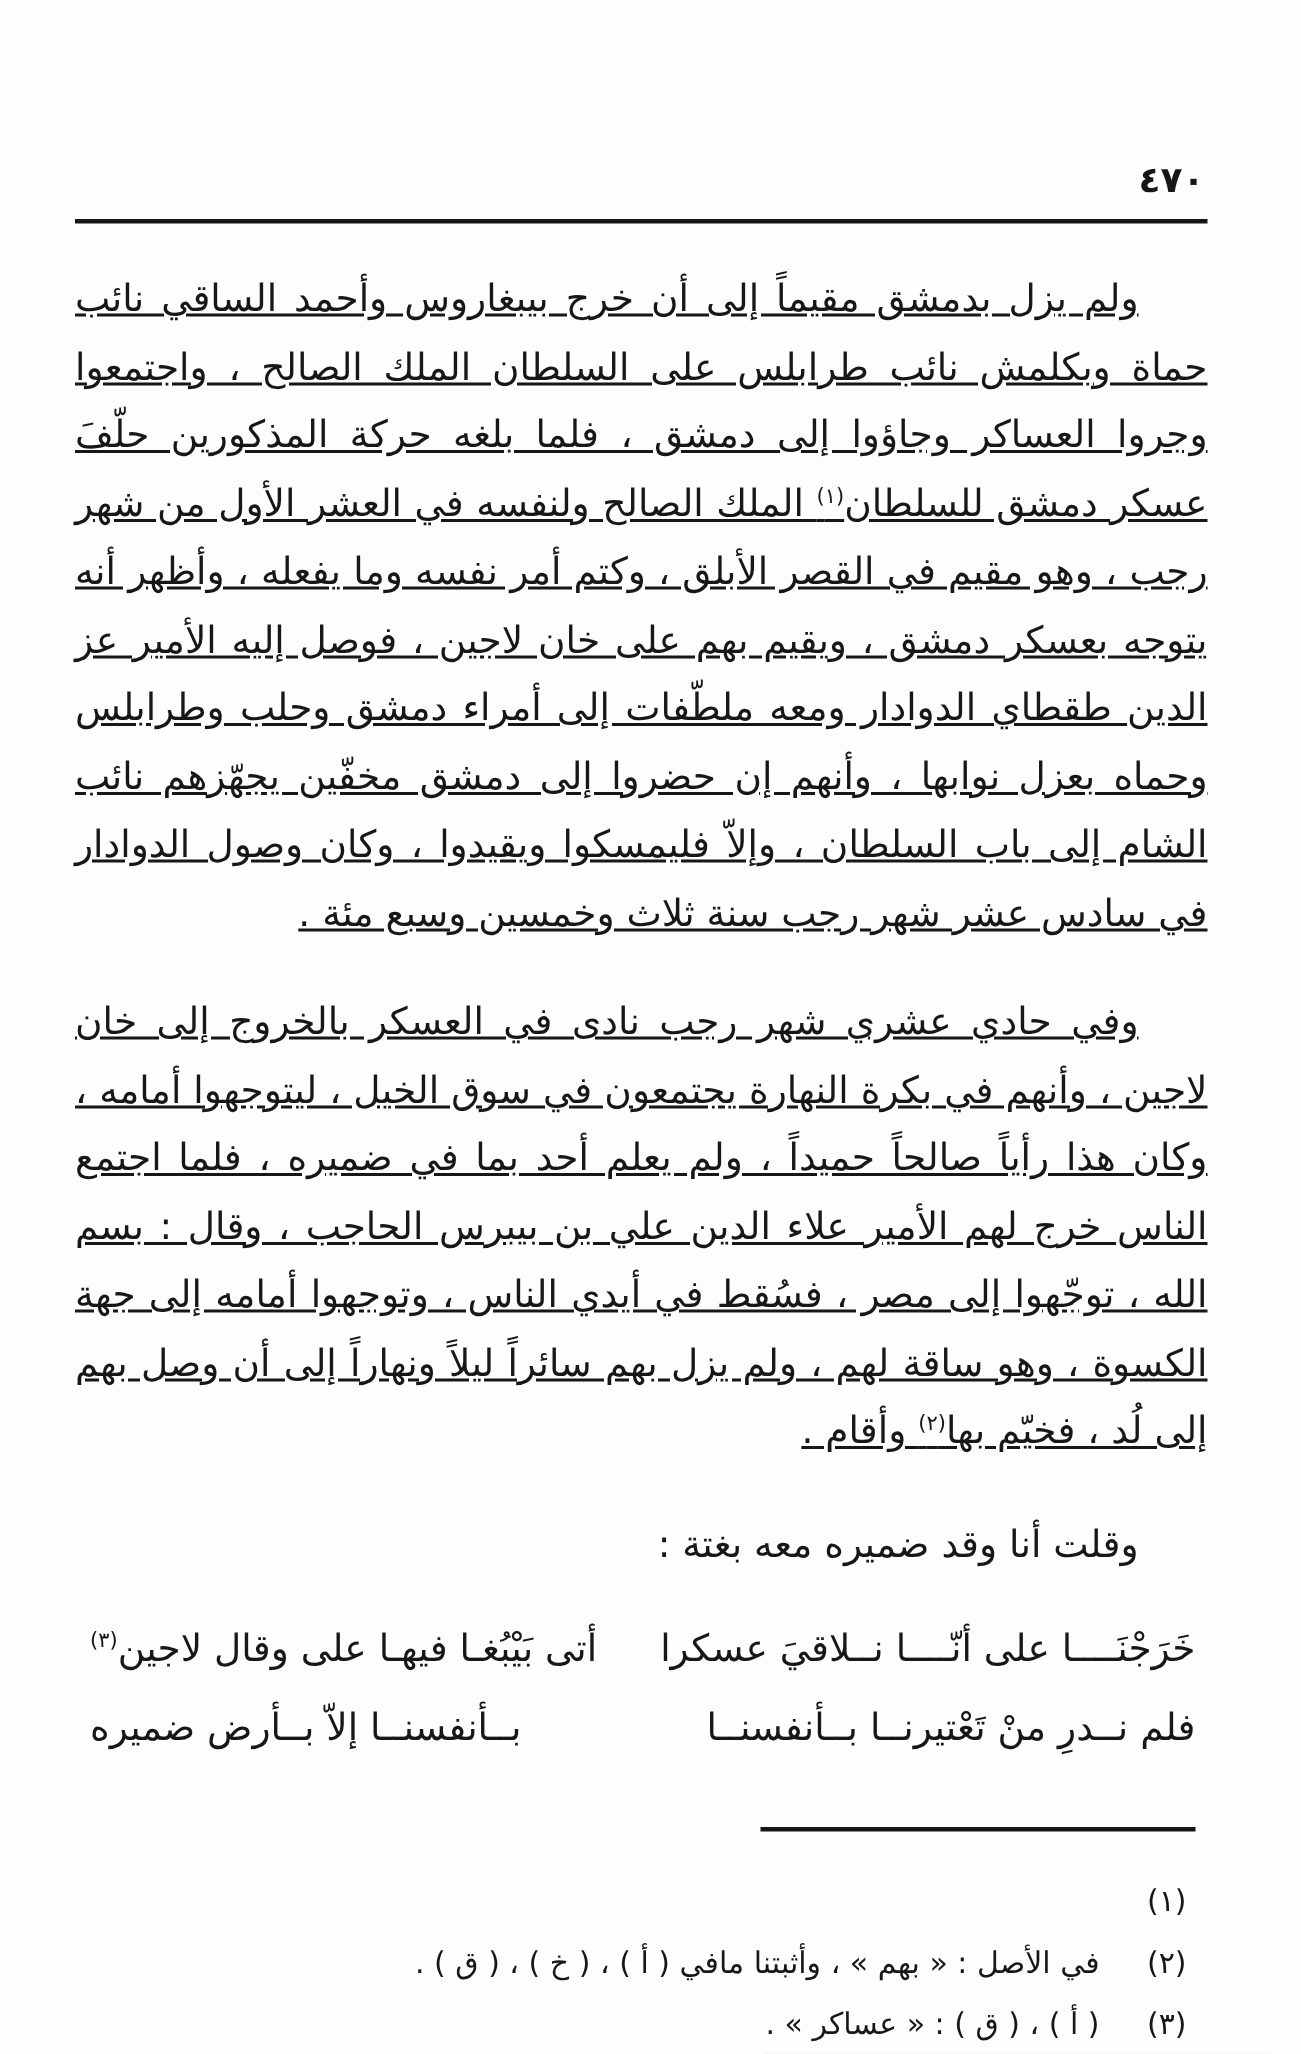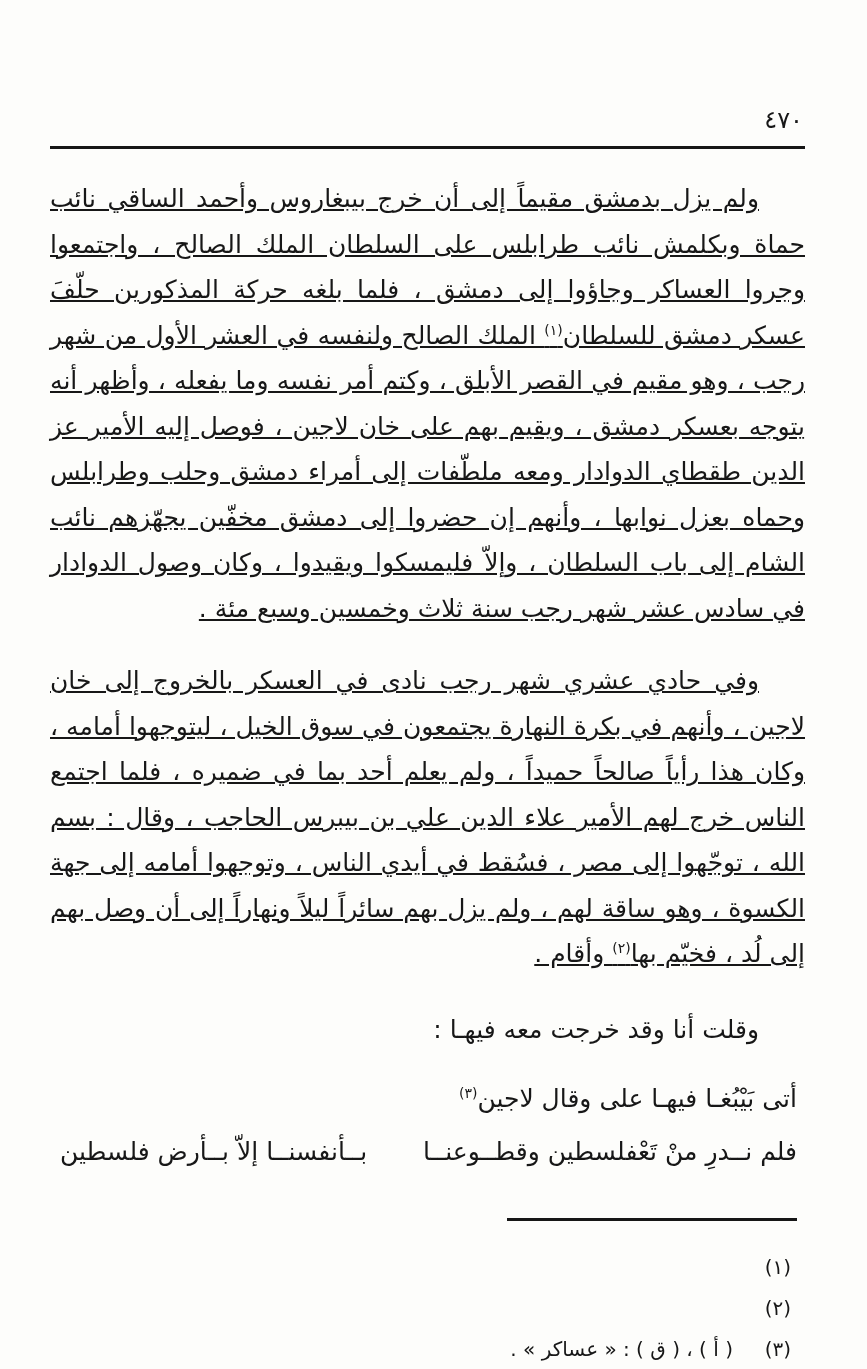--- a/index.html
+++ b/index.html
@@ -24,21 +24,21 @@
     align-items: baseline;
     padding: 0 2px;
   }
   .header-title {
     font-size: 26px;
     font-weight: bold;
     letter-spacing: 0;
   }
   .page-number {
     font-size: 24px;
-    font-weight: normal;
+    font-weight: bold;
   }
   .header-rule {
     height: 3px;
     background: #161616;
     margin-top: 12px;
   }
   
   .body-text p {
     margin: 0;
     font-size: 25px;
@@ -99,41 +99,43 @@
     <span class="page-number">٤٧٠</span>
   </div>
   <div class="header-rule"></div>
 
   <div class="body-text">
 
     <p class="para"><span>ولم يزل بدمشق مقيماً إلى أن خرج بيبغاروس وأحمد الساقي نائب حماة وبكلمش نائب طرابلس على السلطان الملك الصالح ، واجتمعوا وجروا العساكر وجاؤوا إلى دمشق ، فلما بلغه حركة المذكورين حلّفَ عسكر دمشق للسلطان</span><sup class="fn-marker">(١)</sup><span> الملك الصالح ولنفسه في العشر الأول من شهر رجب ، وهو مقيم في القصر الأبلق ، وكتم أمر نفسه وما يفعله ، وأظهر أنه يتوجه بعسكر دمشق ، ويقيم بهم على خان لاجين ، فوصل إليه الأمير عز الدين طقطاي الدوادار ومعه ملطّفات إلى أمراء دمشق وحلب وطرابلس وحماه بعزل نوابها ، وأنهم إن حضروا إلى دمشق مخفّين يجهّزهم نائب الشام إلى باب السلطان ، وإلاّ فليمسكوا ويقيدوا ، وكان وصول الدوادار في سادس عشر شهر رجب سنة ثلاث وخمسين وسبع مئة .</span></p>
 
     <p class="para"><span>وفي حادي عشري شهر رجب نادى في العسكر بالخروج إلى خان لاجين ، وأنهم في بكرة النهارة يجتمعون في سوق الخيل ، ليتوجهوا أمامه ، وكان هذا رأياً صالحاً حميداً ، ولم يعلم أحد بما في ضميره ، فلما اجتمع الناس خرج لهم الأمير علاء الدين علي بن بيبرس الحاجب ، وقال : بسم الله ، توجّهوا إلى مصر ، فسُقط في أيدي الناس ، وتوجهوا أمامه إلى جهة الكسوة ، وهو ساقة لهم ، ولم يزل بهم سائراً ليلاً ونهاراً إلى أن وصل بهم إلى لُد ، فخيّم بها</span><sup class="fn-marker">(٢)</sup><span> وأقام .</span></p>
 
-    <p class="poem-intro">وقلت أنا وقد خرجت معه فيهـا :</p>
+    <p class="poem-intro">وقلت أنا وقد ضميره معه بغتة :</p>
 
     <div class="poem">
       <div class="verse-line">
+        <span class="hemistich">خَرَجْنَــــا على أنّــــا نــلاقيَ عسكرا</span>
         <span class="hemistich"><span>أتى بَيْبُغـا فيهـا على وقال لاجين</span><sup class="fn-marker">(٣)</sup></span>
       </div>
       <div class="verse-line">
-        <span class="hemistich">فلم نــدرِ منْ تَعْفلسطين وقطــوعنــا</span>
-        <span class="hemistich">بــأنفسنــا إلاّ بــأرض فلسطين</span>
+        <span class="hemistich">فلم نــدرِ منْ تَعْتيرنــا بــأنفسنــا</span>
+        <span class="hemistich">بــأنفسنــا إلاّ بــأرض ضميره</span>
       </div>
     </div>
   </div>
 
   <div class="footnotes">
     <div class="footnote-rule"></div>
     <div class="footnote-list">
       <div class="footnote">
         <span class="fn-num">(١)</span>
       </div>
       <div class="footnote">
         <span class="fn-num">(٢)</span>
+        <span class="fn-text">في الأصل : « بهم » ، وأثبتنا مافي ( أ ) ، ( خ ) ، ( ق ) .</span>
       </div>
       <div class="footnote">
         <span class="fn-num">(٣)</span>
         <span class="fn-text">( أ ) ، ( ق ) : « عساكر » .</span>
       </div>
     </div>
   </div>
 
 </div>
 

